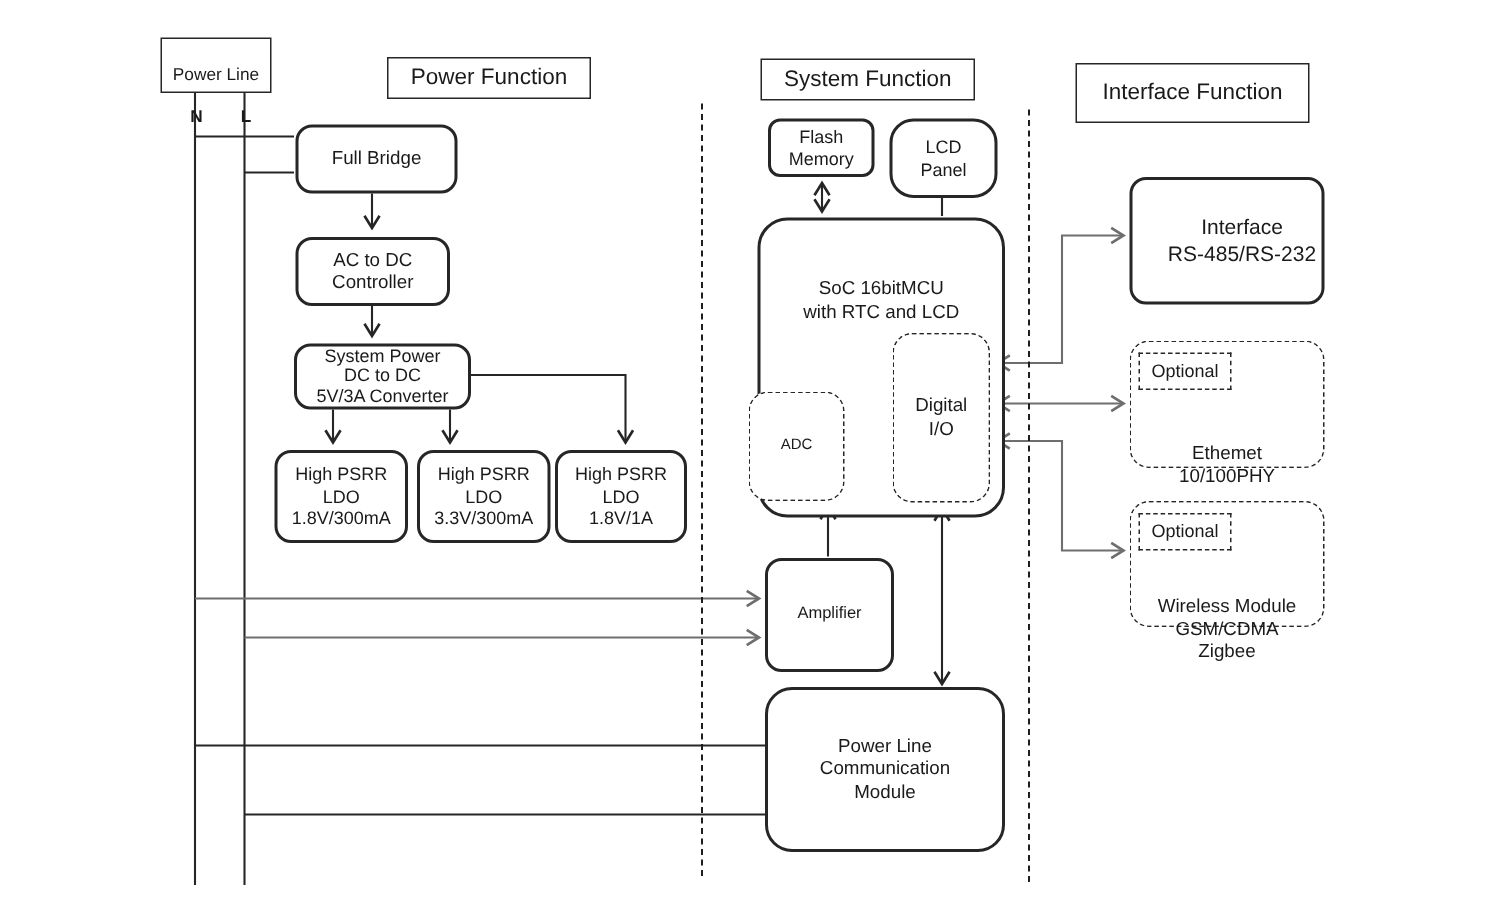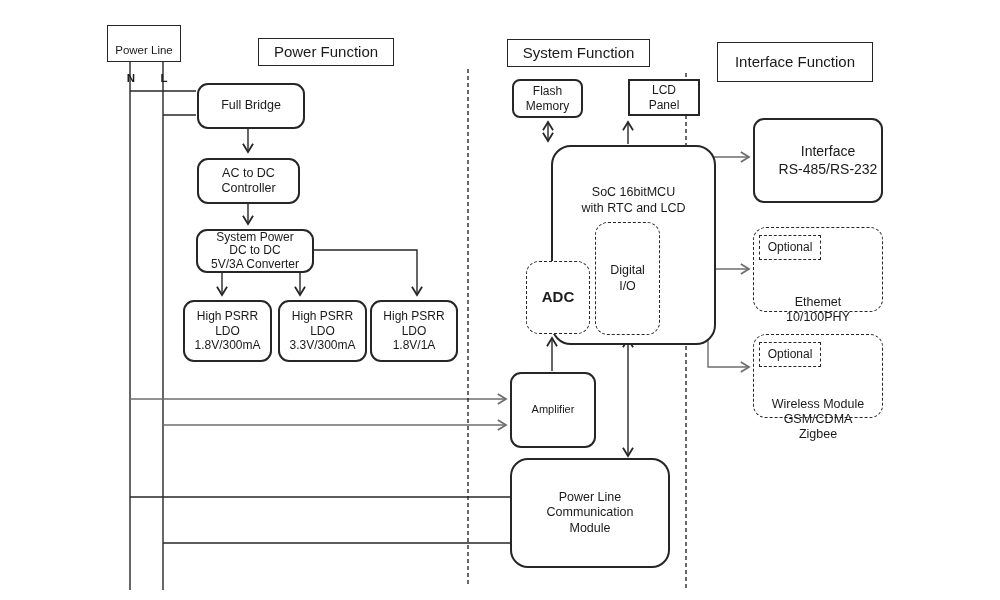--- a/index.html
+++ b/index.html
@@ -101,28 +101,28 @@
 1.8V/300mA</div>
   <div class="box" style="left:278px;top:300px;width:89px;height:62px;font-size:12px;">High PSRR
 LDO
 3.3V/300mA</div>
   <div class="box" style="left:370px;top:300px;width:88px;height:62px;font-size:12px;">High PSRR
 LDO
 1.8V/1A</div>
 
   <div class="box" style="left:512px;top:79px;width:71px;height:39px;font-size:12px;border-radius:8px;">Flash
 Memory</div>
-  <div class="box" style="left:628px;top:79px;width:72px;height:37px;font-size:12px;border-radius:0;">LCD
+  <div class="box" style="left:593px;top:79px;width:72px;height:53px;font-size:12px;border-radius:16px;">LCD
 Panel</div>
 
-  <div class="box soc" style="left:505px;top:145px;width:165px;height:200px;margin-left:46px;">
+  <div class="box soc" style="left:505px;top:145px;width:165px;height:200px;">
     <div style="text-align:center;white-space:pre-line;">SoC 16bitMCU
 with RTC and LCD</div>
   </div>
-  <div class="box dashed" style="left:526px;top:261px;width:64px;height:73px;font-size:15px;font-weight:bold;">ADC</div>
+  <div class="box dashed" style="left:499px;top:261px;width:64px;height:73px;font-size:10px;">ADC</div>
   <div class="box dashed" style="left:595px;top:222px;width:65px;height:113px;font-size:12.5px;">Digital
 I/O</div>
 
   <div class="box" style="left:510px;top:372px;width:86px;height:76px;font-size:11px;">Amplifier</div>
   <div class="box" style="left:510px;top:458px;width:160px;height:110px;border-radius:18px;">Power Line
 Communication
 Module</div>
 
   <div class="box" style="left:753px;top:118px;width:130px;height:85px;font-size:14px;padding-left:20px;">Interface
 RS-485/RS-232</div>

